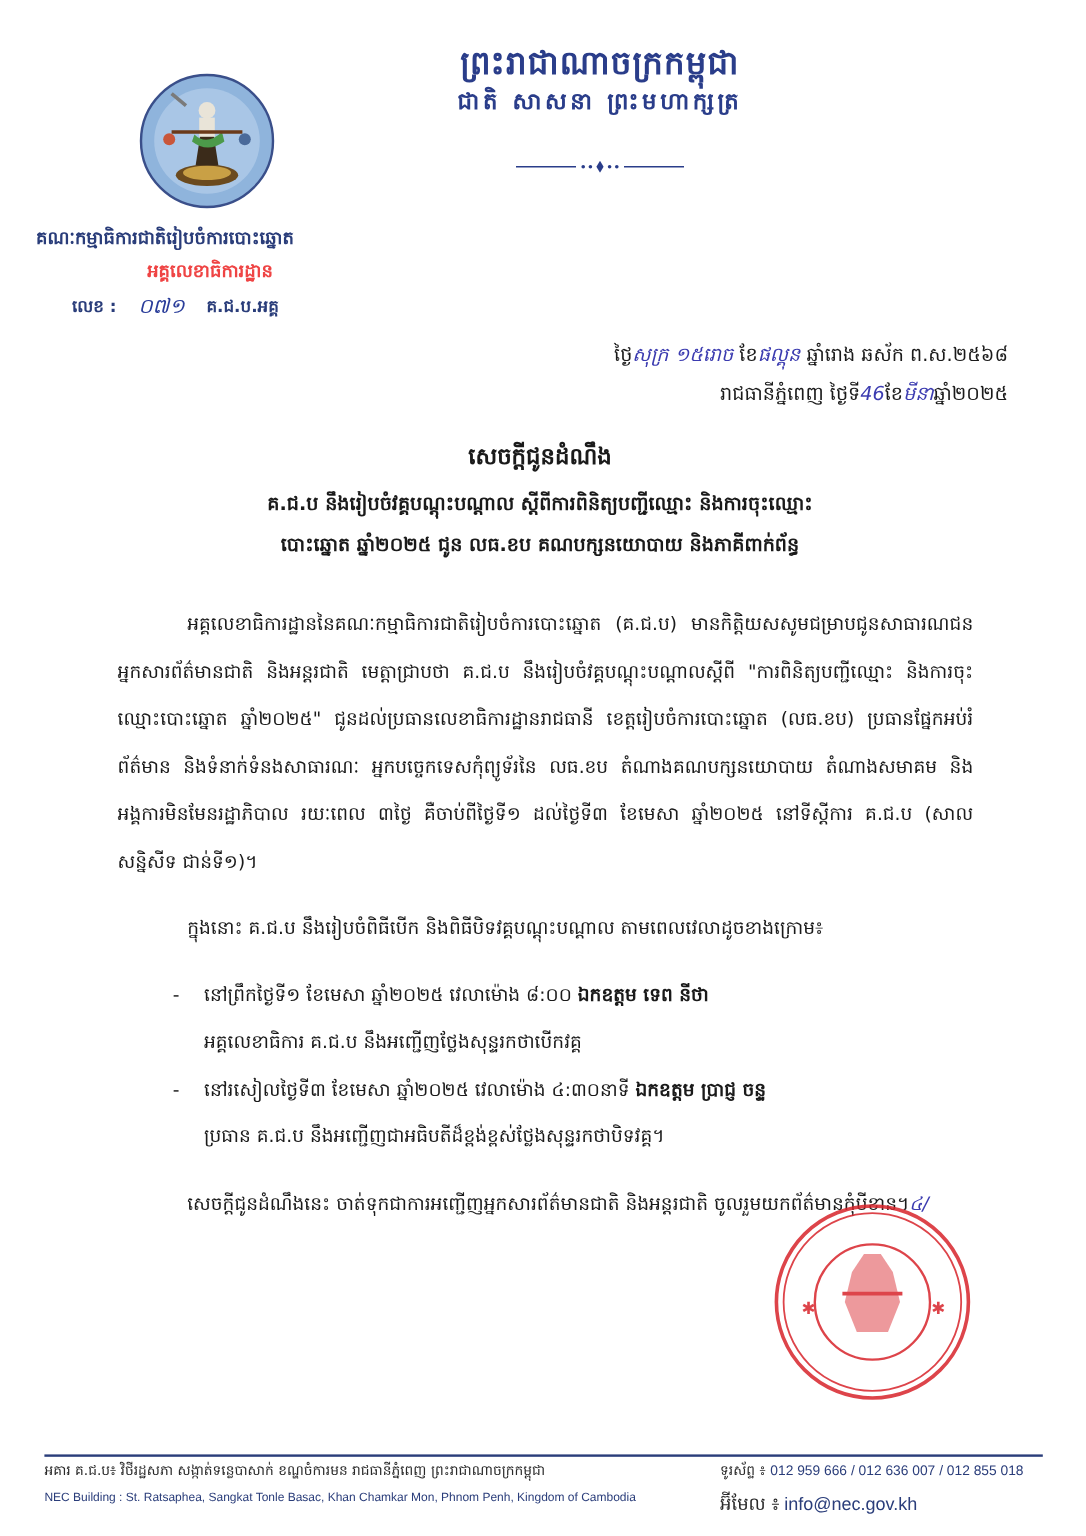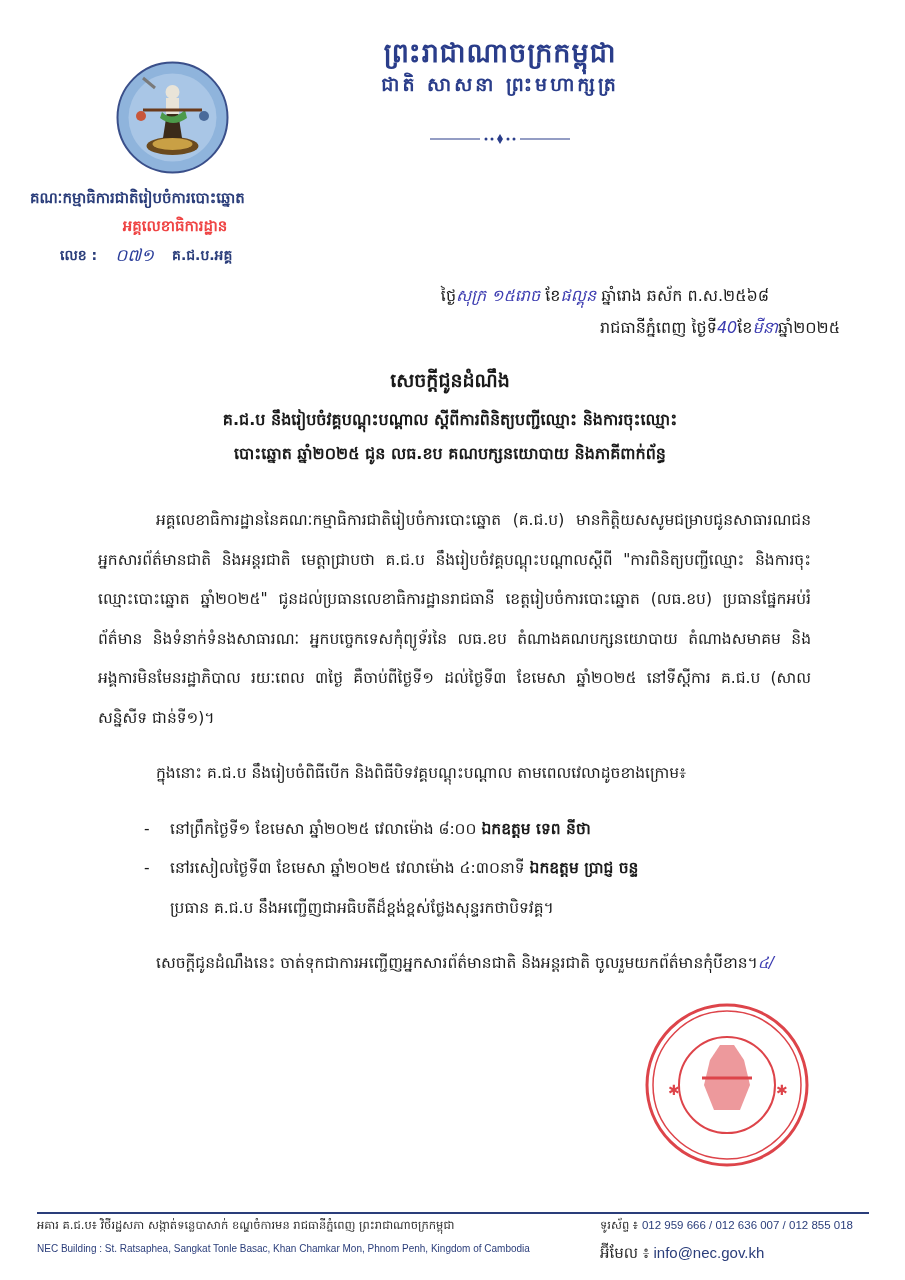--- a/index.html
+++ b/index.html
@@ -9,21 +9,21 @@
     .logo { position: absolute; left: 115px; top: 60px; width: 115px; height: 115px; }
     .org-name { position: absolute; left: 30px; top: 188px; width: 290px; text-align: left; color: #2a3d7a; font-weight: bold; font-size: 15px; }
     .org-dept { position: absolute; left: 30px; top: 216px; width: 290px; text-align: center; color: #ef4444; font-weight: bold; font-size: 15px; }
     .ref-row { position: absolute; left: 60px; top: 244px; width: 260px; display: flex; align-items: center; gap: 18px; color: #2a3d7a; font-size: 14px; font-weight: bold; }
     .ref-num { color: #2a3d9a; font-size: 17px; font-style: italic; font-weight: normal; }
 
     .kingdom { position: absolute; left: 340px; top: 36px; width: 320px; text-align: center; color: #2a3d8a; font-weight: bold; font-size: 27px; letter-spacing: 1px; }
     .motto { position: absolute; left: 340px; top: 72px; width: 320px; text-align: center; color: #2a3d8a; font-weight: bold; font-size: 19px; letter-spacing: 3px; }
     .ornament { position: absolute; left: 430px; top: 134px; width: 140px; height: 10px; }
 
-    .date1 { position: absolute; left: 370px; top: 285px; width: 470px; text-align: center; font-size: 16px; }
+    .date1 { position: absolute; left: 370px; top: 285px; width: 470px; text-align: right; font-size: 16px; }
     .date2 { position: absolute; left: 370px; top: 317px; width: 470px; text-align: right; font-size: 16px; }
     .hw { color: #3b3bb0; font-style: italic; }
 
     .title { position: absolute; left: 60px; top: 368px; width: 780px; text-align: center; font-weight: bold; font-size: 19px; }
     .subtitle { position: absolute; left: 60px; top: 403px; width: 780px; text-align: center; font-weight: bold; font-size: 16px; line-height: 34px; }
 
     .body { position: absolute; left: 82px; top: 485px; width: 745px; font-size: 15.5px; line-height: 39.5px; text-align: justify; }
     .body p { margin: 16px; }
     .indent { text-indent: 58px; }
     .bullets { list-style: none; margin-left: 62px; }
@@ -80,35 +80,36 @@
   <span class="ref-num">០៧១</span>
   <span>គ.ជ.ប.អគ្គ</span>
 </div>
 
 <div class="date1">
   <span>ថ្ងៃ</span><span class="hw">សុក្រ ១៥រោច</span>
   <span>ខែ</span><span class="hw">ផល្គុន</span>
   <span>ឆ្នាំរោង ឆស័ក ព.ស.២៥៦៨</span>
 </div>
 <div class="date2">
-  <span>រាជធានីភ្នំពេញ ថ្ងៃទី</span><span class="hw">40</span><span>ខែ</span><span class="hw">មីនា</span><span>ឆ្នាំ២០២៥</span>
+  <span>រាជធានីភ្នំពេញ ថ្ងៃទី</span><span class="hw">46</span><span>ខែ</span><span class="hw">មីនា</span><span>ឆ្នាំ២០២៥</span>
 </div>
 
 <div class="title">សេចក្តីជូនដំណឹង</div>
 <div class="subtitle">
   <div>គ.ជ.ប នឹងរៀបចំវគ្គបណ្តុះបណ្តាល ស្តីពីការពិនិត្យបញ្ជីឈ្មោះ និងការចុះឈ្មោះ</div>
   <div>បោះឆ្នោត ឆ្នាំ២០២៥ ជូន លធ.ខប គណបក្សនយោបាយ និងភាគីពាក់ព័ន្ធ</div>
 </div>
 
 <div class="body">
   <p class="indent">អគ្គលេខាធិការដ្ឋាននៃគណៈកម្មាធិការជាតិរៀបចំការបោះឆ្នោត (គ.ជ.ប) មានកិត្តិយសសូមជម្រាបជូនសាធារណជន អ្នកសារព័ត៌មានជាតិ និងអន្តរជាតិ មេត្តាជ្រាបថា គ.ជ.ប នឹងរៀបចំវគ្គបណ្តុះបណ្តាលស្តីពី "ការពិនិត្យបញ្ជីឈ្មោះ និងការចុះឈ្មោះបោះឆ្នោត ឆ្នាំ២០២៥" ជូនដល់ប្រធានលេខាធិការដ្ឋានរាជធានី ខេត្តរៀបចំការបោះឆ្នោត (លធ.ខប) ប្រធានផ្នែកអប់រំ ព័ត៌មាន និងទំនាក់ទំនងសាធារណៈ អ្នកបច្ចេកទេសកុំព្យូទ័រនៃ លធ.ខប តំណាងគណបក្សនយោបាយ តំណាងសមាគម និងអង្គការមិនមែនរដ្ឋាភិបាល រយៈពេល ៣ថ្ងៃ គឺចាប់ពីថ្ងៃទី១ ដល់ថ្ងៃទី៣ ខែមេសា ឆ្នាំ២០២៥ នៅទីស្តីការ គ.ជ.ប (សាលសន្និសីទ ជាន់ទី១)។</p>
   <p class="indent">ក្នុងនោះ គ.ជ.ប នឹងរៀបចំពិធីបើក និងពិធីបិទវគ្គបណ្តុះបណ្តាល តាមពេលវេលាដូចខាងក្រោម៖</p>
   <ul class="bullets">
     <li>
       <span>នៅព្រឹកថ្ងៃទី១ ខែមេសា ឆ្នាំ២០២៥ វេលាម៉ោង ៨:០០ </span><span class="bold">ឯកឧត្តម ទេព នីថា</span>
+      <div>អគ្គលេខាធិការ គ.ជ.ប នឹងអញ្ជើញថ្លែងសុន្ទរកថាបើកវគ្គ</div>
     </li>
     <li>
       <span>នៅរសៀលថ្ងៃទី៣ ខែមេសា ឆ្នាំ២០២៥ វេលាម៉ោង ៤:៣០នាទី </span><span class="bold">ឯកឧត្តម ប្រាជ្ញ ចន្ទ</span>
       <div>ប្រធាន គ.ជ.ប នឹងអញ្ជើញជាអធិបតីដ៏ខ្ពង់ខ្ពស់ថ្លែងសុន្ទរកថាបិទវគ្គ។</div>
     </li>
   </ul>
   <p class="indent"><span>សេចក្តីជូនដំណឹងនេះ ចាត់ទុកជាការអញ្ជើញអ្នកសារព័ត៌មានជាតិ និងអន្តរជាតិ ចូលរួមយកព័ត៌មានកុំបីខាន។</span><span class="hw">៤/</span></p>
 </div>
 
 <svg class="seal" viewBox="0 0 195 170">

